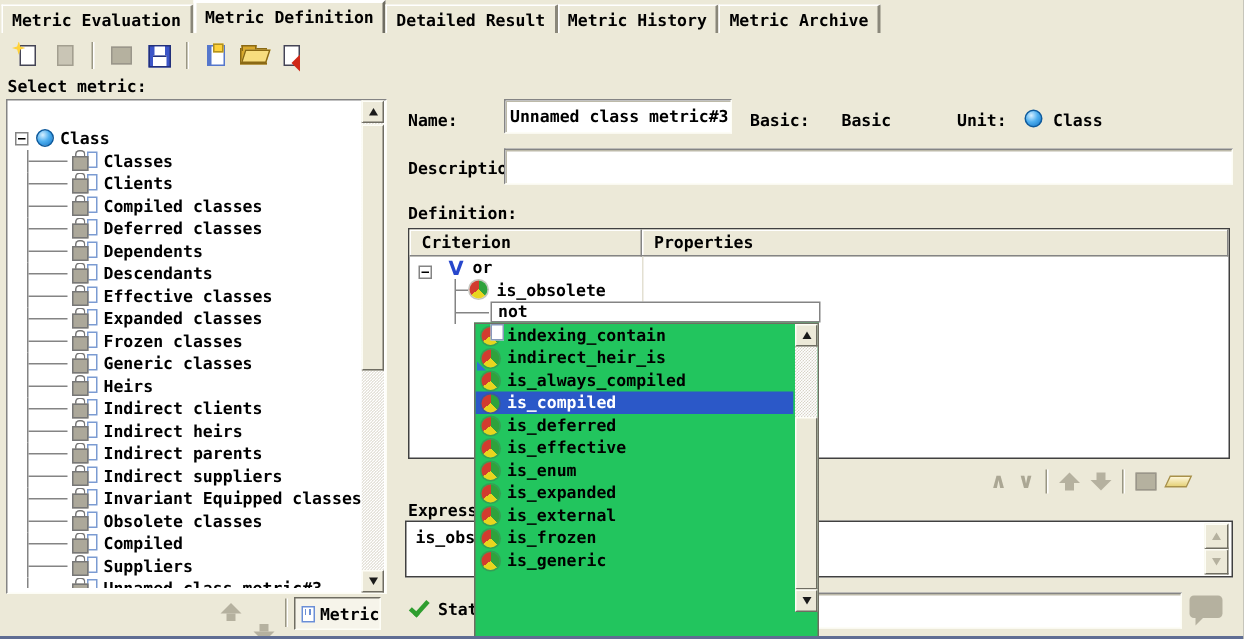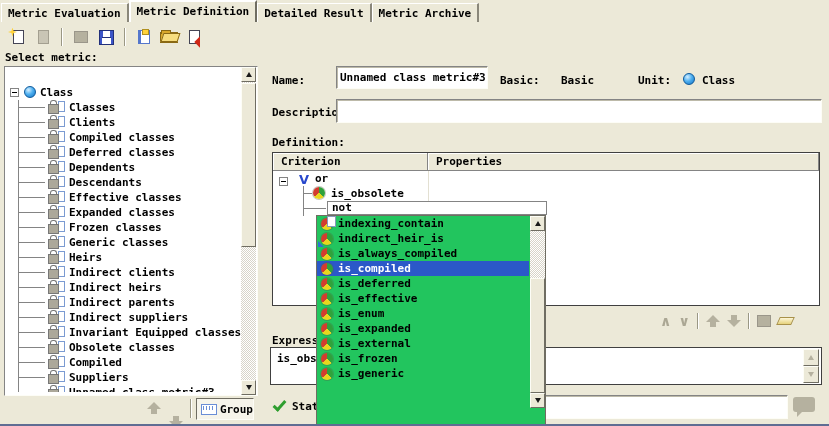--- a/index.html
+++ b/index.html
@@ -124,20 +124,21 @@
 </head>
 <body>
 
 <div id="screen">
 
   
   <div class="tabbar">
     <div class="tab">Metric Evaluation</div>
     <div class="tab active">Metric Definition</div>
     <div class="tab">Detailed Result</div>
+    <div class="tab">Metric History</div>
     <div class="tab">Metric Archive</div>
   </div>
 
   
   <div class="tbar">
     <div class="ticon">
         <span class="pg"></span>
         <span class="spark"></span>
       </div>
     <div class="ticon">
@@ -252,21 +253,21 @@
       <span class="h"></span>
       <span class="s"></span>
     </div>
   <div class="abs fat down" style="left:169px;top:401px">
       <span class="h"></span>
       <span class="s"></span>
     </div>
   <div class="abs" style="left:190px;top:399px;width:2px;height:19px;border-left:1px solid #9a9784;border-right:1px solid #fff"></div>
   <div class="groupbtn">
     <span class="ruler"></span>
-    <span>Group</span>
+    <span>Metric</span>
   </div>
 
   
   <div class="abs" style="left:272px;top:74px">Name:</div>
   <div class="fld sunken" style="left:336px;top:66px;width:152px;height:23px">Unnamed class metric#3</div>
   <div class="abs" style="left:500px;top:74px">Basic:</div>
   <span class="ruler abs" style="left:541px;top:75px"></span>
   <div class="abs" style="left:561px;top:74px">Basic</div>
   <div class="abs" style="left:638px;top:74px">Unit:</div>
   <span class="sphere abs" style="left:683px;top:73px"></span>

